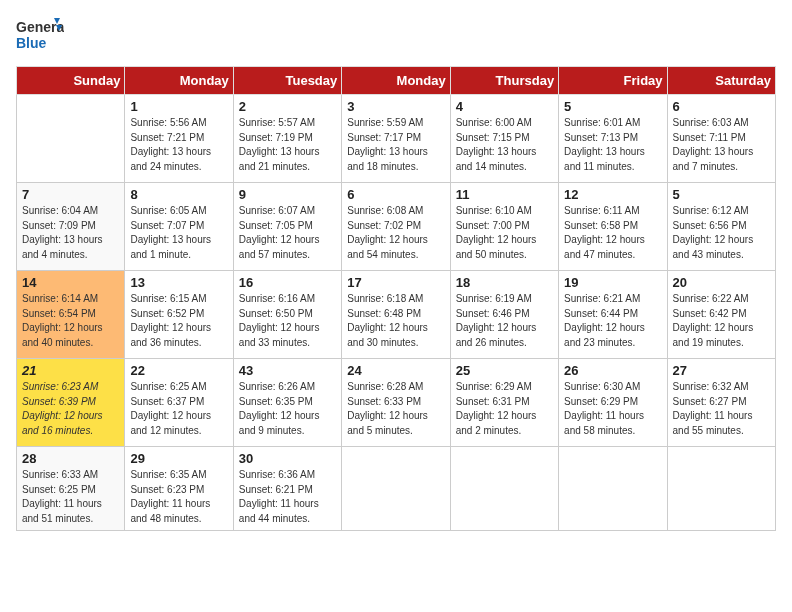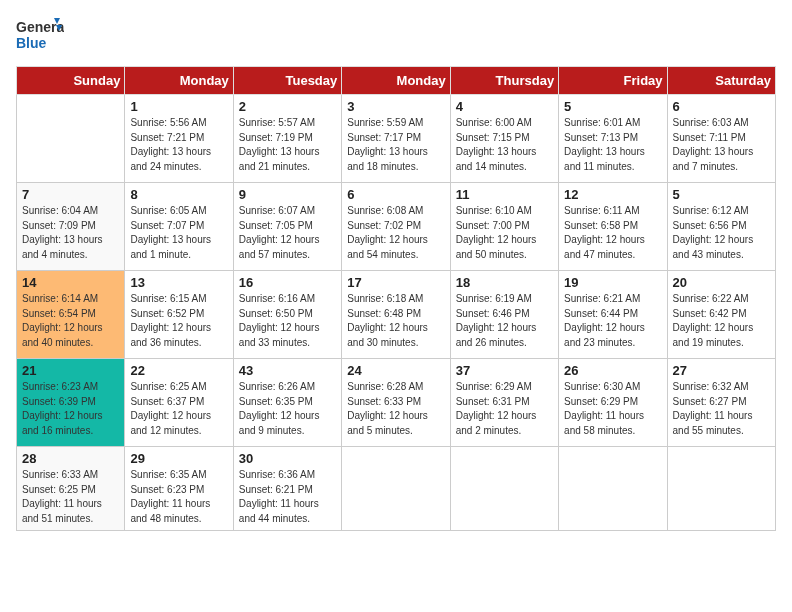--- a/index.html
+++ b/index.html
@@ -188,38 +188,38 @@
         <td>
           <span class="day-number">19</span>
           <div class="cell-text">Sunrise: 6:21 AM<br>Sunset: 6:44 PM<br>Daylight: 12 hours<br>and 23 minutes.</div>
         </td>
         <td>
           <span class="day-number">20</span>
           <div class="cell-text">Sunrise: 6:22 AM<br>Sunset: 6:42 PM<br>Daylight: 12 hours<br>and 19 minutes.</div>
         </td>
       </tr>
       <tr>
-        <td style="background: #14b8a6;">
+        <td style="background: #fde047; font-style: italic;">
           <span class="day-number">21</span>
           <div class="cell-text">Sunrise: 6:23 AM<br>Sunset: 6:39 PM<br>Daylight: 12 hours<br>and 16 minutes.</div>
         </td>
         <td>
           <span class="day-number">22</span>
           <div class="cell-text">Sunrise: 6:25 AM<br>Sunset: 6:37 PM<br>Daylight: 12 hours<br>and 12 minutes.</div>
         </td>
         <td>
           <span class="day-number">43</span>
           <div class="cell-text">Sunrise: 6:26 AM<br>Sunset: 6:35 PM<br>Daylight: 12 hours<br>and 9 minutes.</div>
         </td>
         <td>
           <span class="day-number">24</span>
           <div class="cell-text">Sunrise: 6:28 AM<br>Sunset: 6:33 PM<br>Daylight: 12 hours<br>and 5 minutes.</div>
         </td>
         <td>
-          <span class="day-number">37</span>
+          <span class="day-number">25</span>
           <div class="cell-text">Sunrise: 6:29 AM<br>Sunset: 6:31 PM<br>Daylight: 12 hours<br>and 2 minutes.</div>
         </td>
         <td>
           <span class="day-number">26</span>
           <div class="cell-text">Sunrise: 6:30 AM<br>Sunset: 6:29 PM<br>Daylight: 11 hours<br>and 58 minutes.</div>
         </td>
         <td>
           <span class="day-number">27</span>
           <div class="cell-text">Sunrise: 6:32 AM<br>Sunset: 6:27 PM<br>Daylight: 11 hours<br>and 55 minutes.</div>
         </td>

